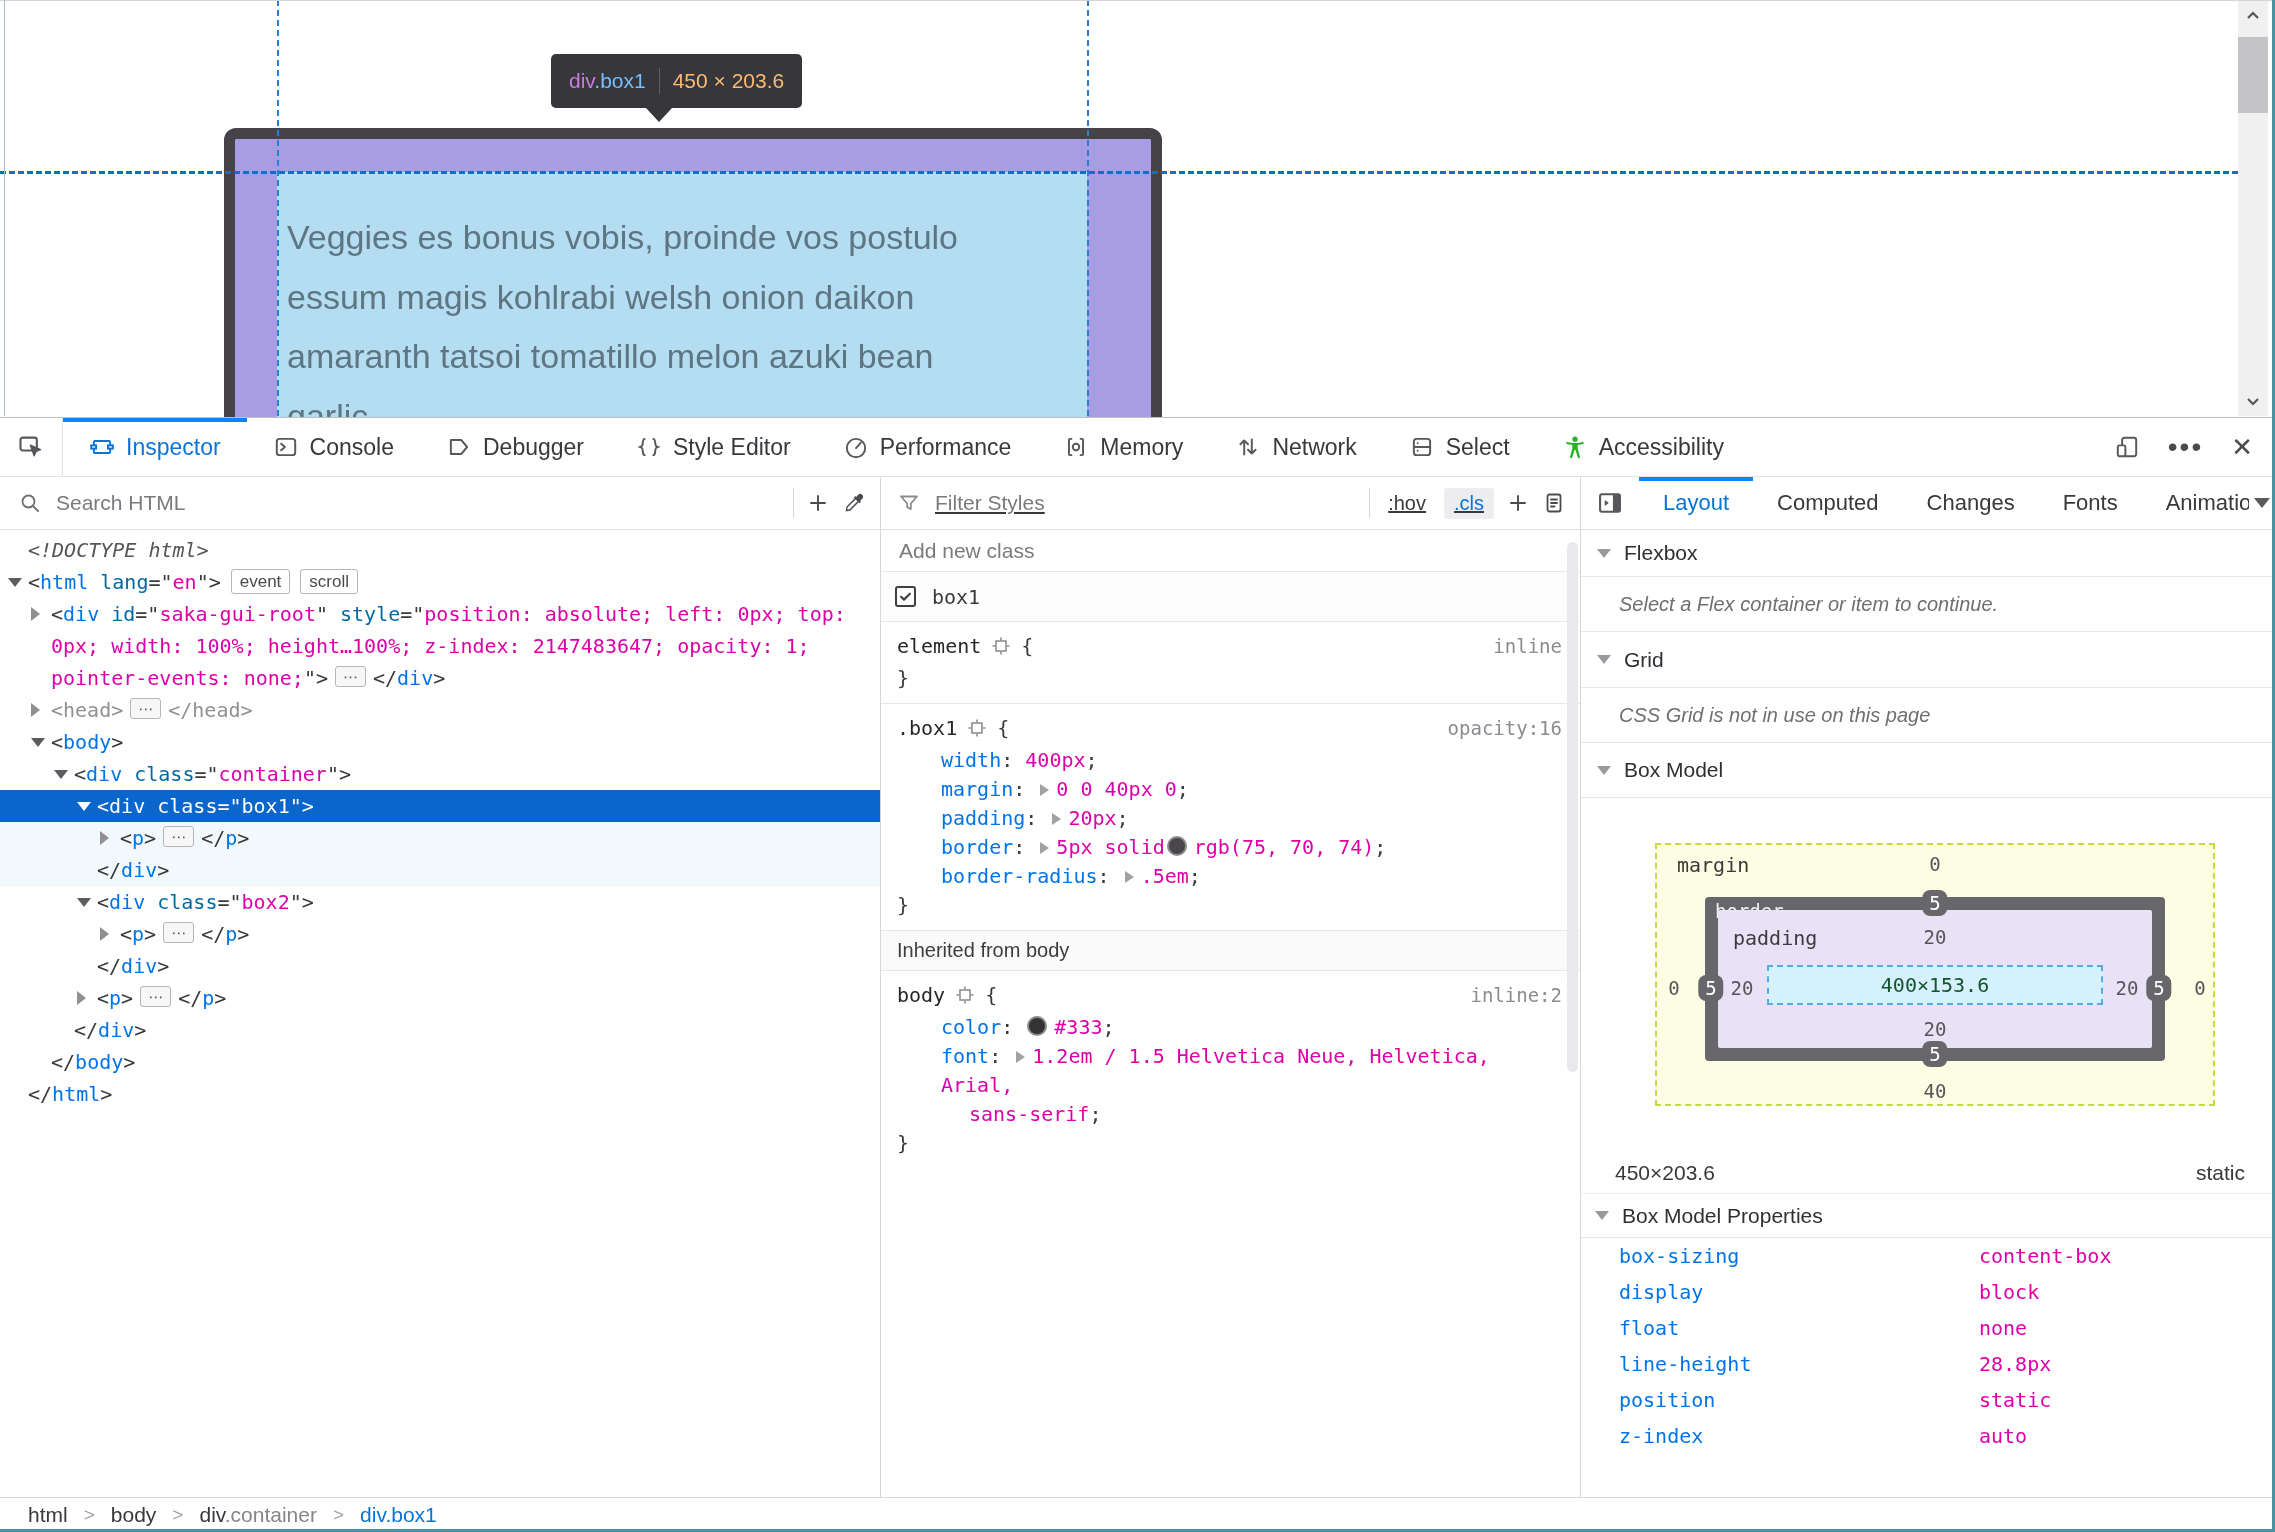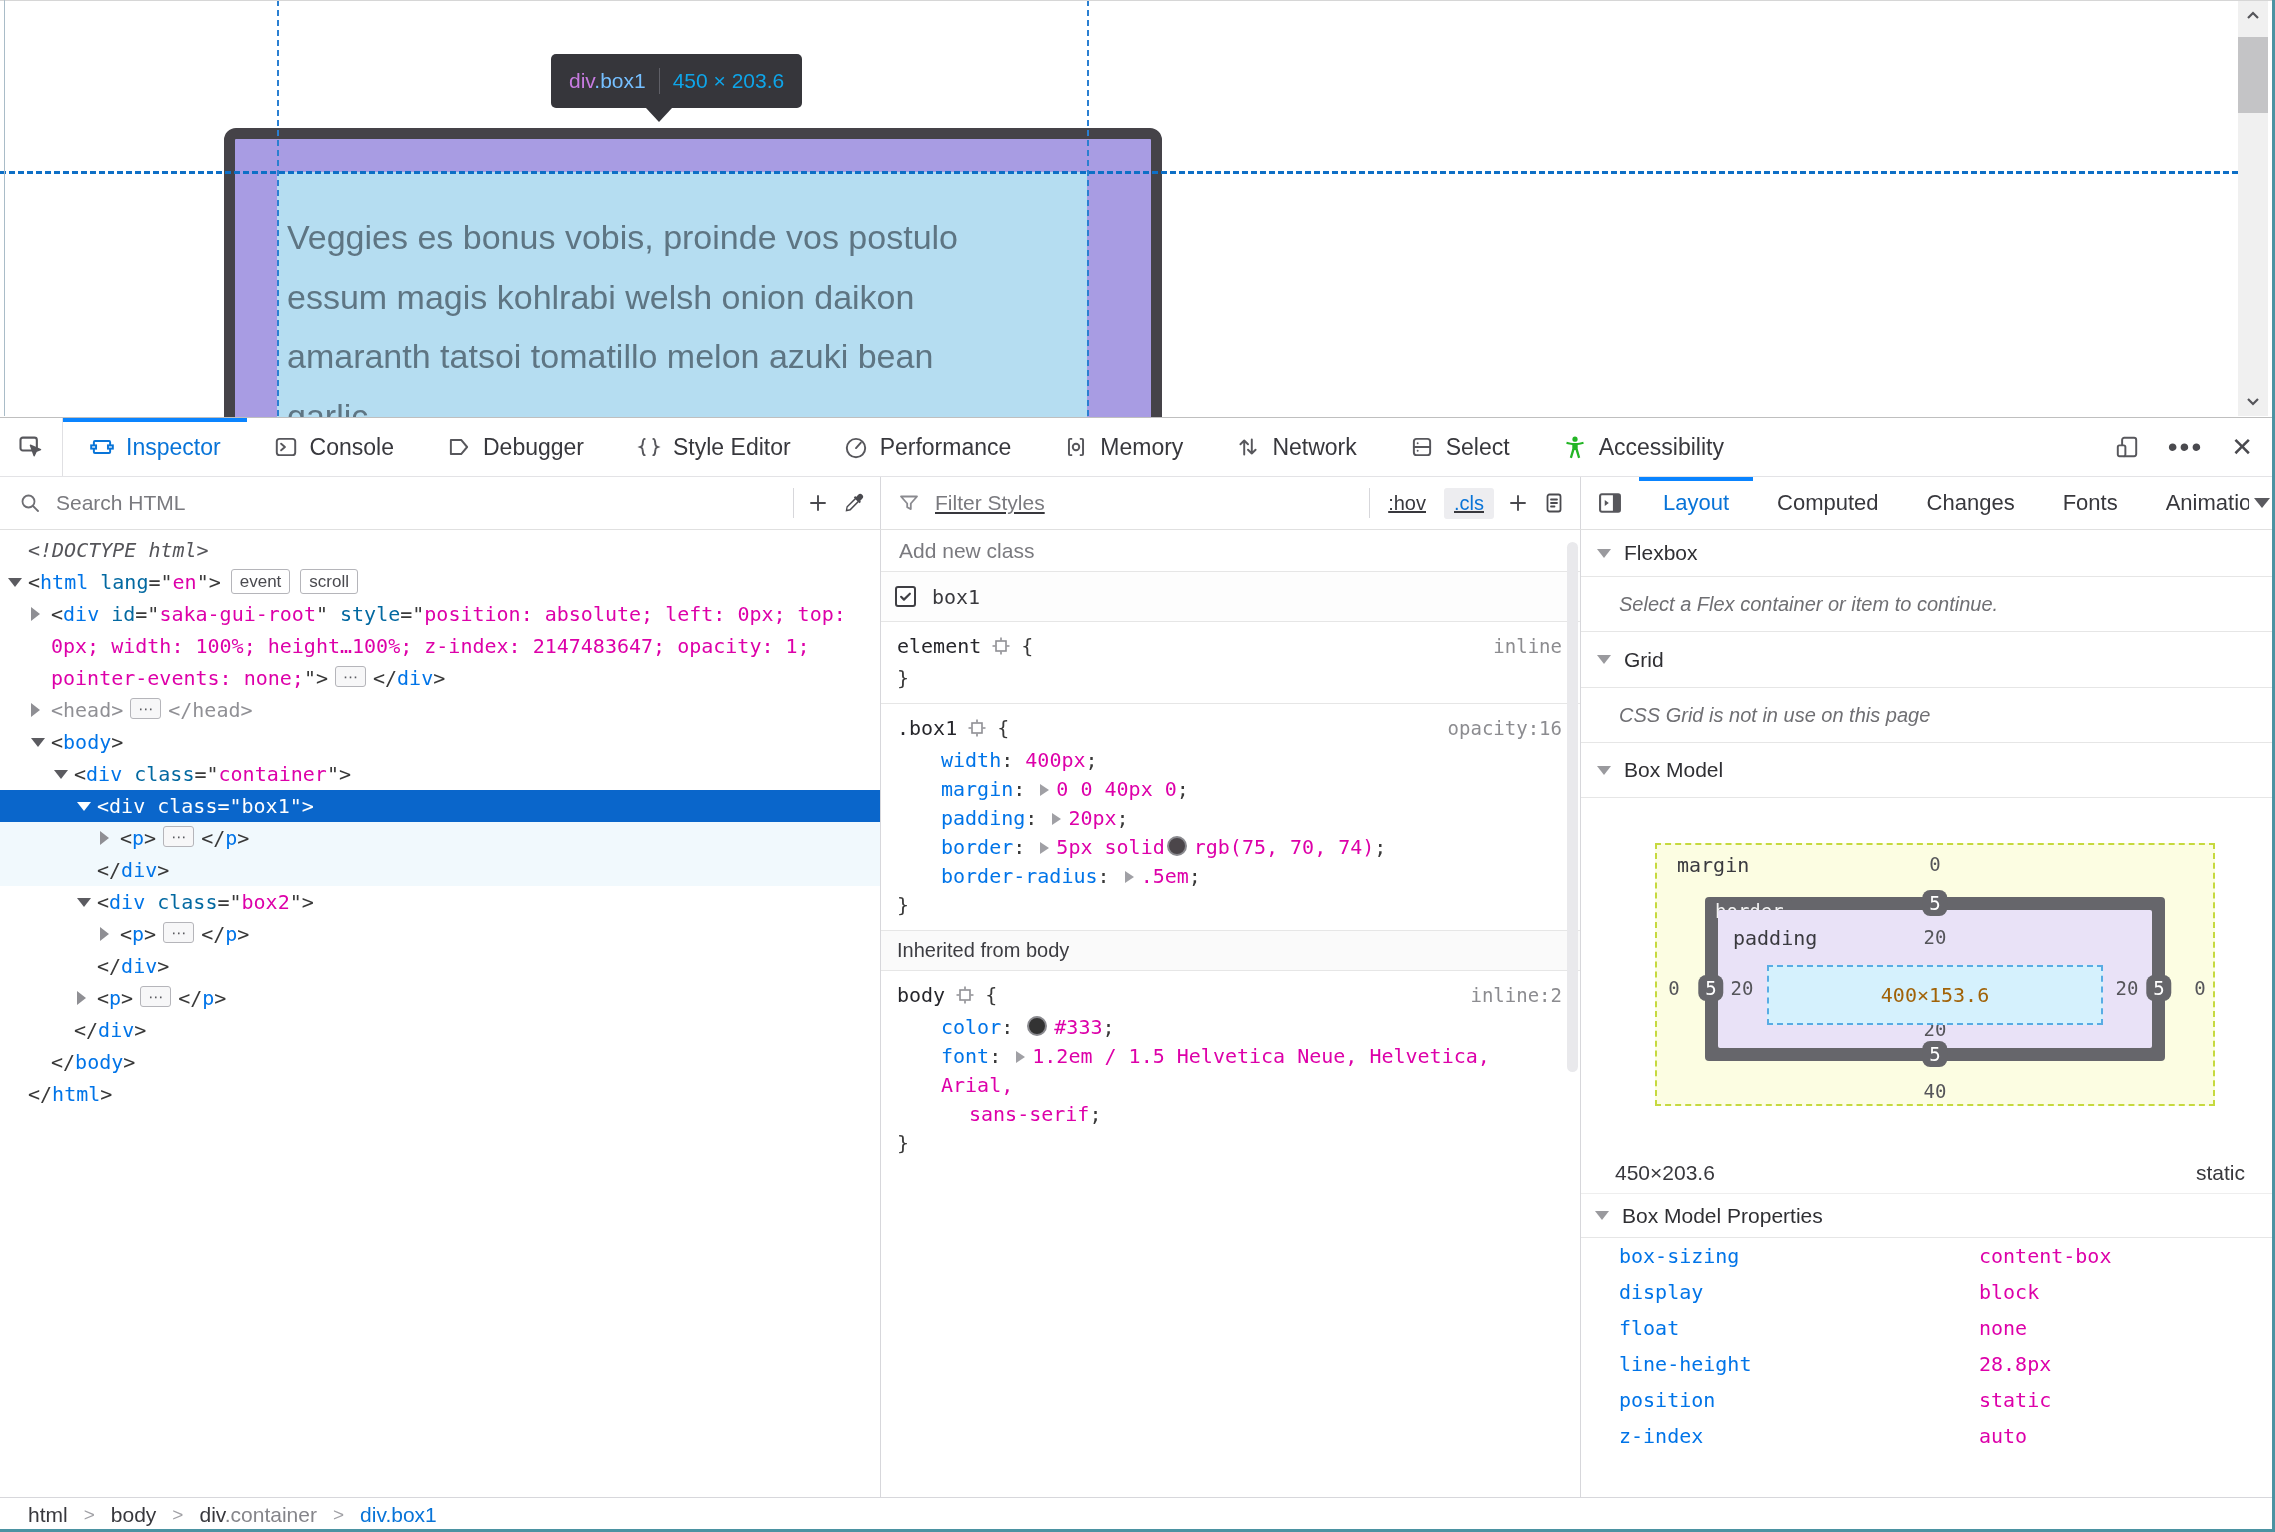--- a/index.html
+++ b/index.html
@@ -18,21 +18,21 @@
     border:11px solid #454348;border-radius:12px;}
   .demo-content{position:absolute;left:277px;top:172px;width:810px;height:245px;background:#b5ddf1;}
   .demo-text{padding:36px 4px 0 10px;font-size:34px;line-height:59.5px;color:#5e7583;}
   .vguide{position:absolute;top:0;height:416px;width:0;border-left:2px dashed #2a7fd1;z-index:5;}
   .hguide{position:absolute;top:171px;left:0;width:2238px;height:0;border-top:3px dashed #0e6fc6;z-index:5;}
   .tooltip{position:absolute;left:551px;top:54px;height:54px;background:#36363b;border-radius:5px;
     display:flex;align-items:center;gap:13px;padding:0 18px;z-index:10;font-size:21px;}
   .tt-tag{color:#c77be0;}
   .tt-cls{color:#75bfff;}
   .tt-div{width:1px;height:26px;background:#5f5f66;}
-  .tt-dims{color:#0ea5e9;}
+  .tt-dims{color:#fdba74;}
   .tt-arrow{position:absolute;left:646px;top:108px;width:0;height:0;z-index:10;
     border-left:13px solid transparent;border-right:13px solid transparent;border-top:14px solid #36363b;}
 
   
   .vsb{position:absolute;top:1px;right:7px;width:30px;height:415px;background:#f0f0f0;z-index:6;}
   .sb-btn{position:absolute;left:0;width:30px;height:30px;display:flex;align-items:center;justify-content:center;color:#55555a;}
   .sb-btn svg{width:16px;height:16px;}
   .sb-thumb{position:absolute;left:0;top:36px;width:30px;height:76px;background:#c4c4c6;}
 
   
@@ -129,23 +129,23 @@
   .lsec-h{display:flex;align-items:center;padding-left:16px;font-size:21px;color:#2f2f33;
     border-bottom:1px solid #e6e6e6;box-sizing:border-box;}
   .twd{width:0;height:0;border-left:7px solid transparent;border-right:7px solid transparent;border-top:9px solid #9a9a9e;margin-right:13px;}
   .lsec-msg{display:flex;align-items:center;padding-left:38px;font-size:20px;font-style:italic;color:#6f6f73;
     border-bottom:1px solid #e6e6e6;box-sizing:border-box;}
   .bm-wrap{position:relative;height:355px;}
   .bm-margin{position:absolute;left:74px;top:45px;width:560px;height:263px;background:#fcfde2;
     border:2px dashed #c6d93f;box-sizing:border-box;}
   .bm-border{position:absolute;left:48px;top:52px;width:460px;height:164px;background:#66666b;border-radius:4px;}
   .bm-padding{position:absolute;left:61px;top:65px;width:434px;height:138px;background:#e9e2f7;border-radius:2px;}
-  .bm-content{position:absolute;left:110px;top:120px;width:336px;height:60px;background:#d5f1fd;
+  .bm-content{position:absolute;left:110px;top:120px;width:336px;height:40px;background:#d5f1fd;
     border:2px dashed #58ace4;box-sizing:border-box;display:flex;align-items:center;justify-content:center;
-    font-family:"DejaVu Sans Mono",monospace;font-size:20px;color:#a16207;}
+    font-family:"DejaVu Sans Mono",monospace;font-size:20px;color:#14532d;}
   .bm-label{position:absolute;font-family:"DejaVu Sans Mono",monospace;font-size:20px;color:#3a3a3f;}
   .bm-blabel{position:absolute;left:50px;top:53px;background:#66666b;color:#f2f2f2;
     font-family:"DejaVu Sans Mono",monospace;font-size:19px;line-height:24px;padding:1px 8px;border-radius:4px;}
   .bm-num{position:absolute;font-family:"DejaVu Sans Mono",monospace;font-size:19px;color:#55555a;transform:translate(-50%,-50%);}
   .bm-badge{position:absolute;background:#66666b;color:#fff;font-family:"DejaVu Sans Mono",monospace;
     font-size:19px;line-height:26px;padding:0 7px;border-radius:8px;transform:translate(-50%,-50%);}
   .bm-dims-row{height:40px;display:flex;align-items:center;justify-content:space-between;padding:0 30px 0 34px;font-size:21px;color:#38383d;}
   .props-h{height:45px;border-top:1px solid #eee;}
   .prow{position:relative;height:36px;font-family:"DejaVu Sans Mono",monospace;font-size:20px;line-height:36px;}
   .prow .pn{position:absolute;left:38px;color:#0074e8;}

